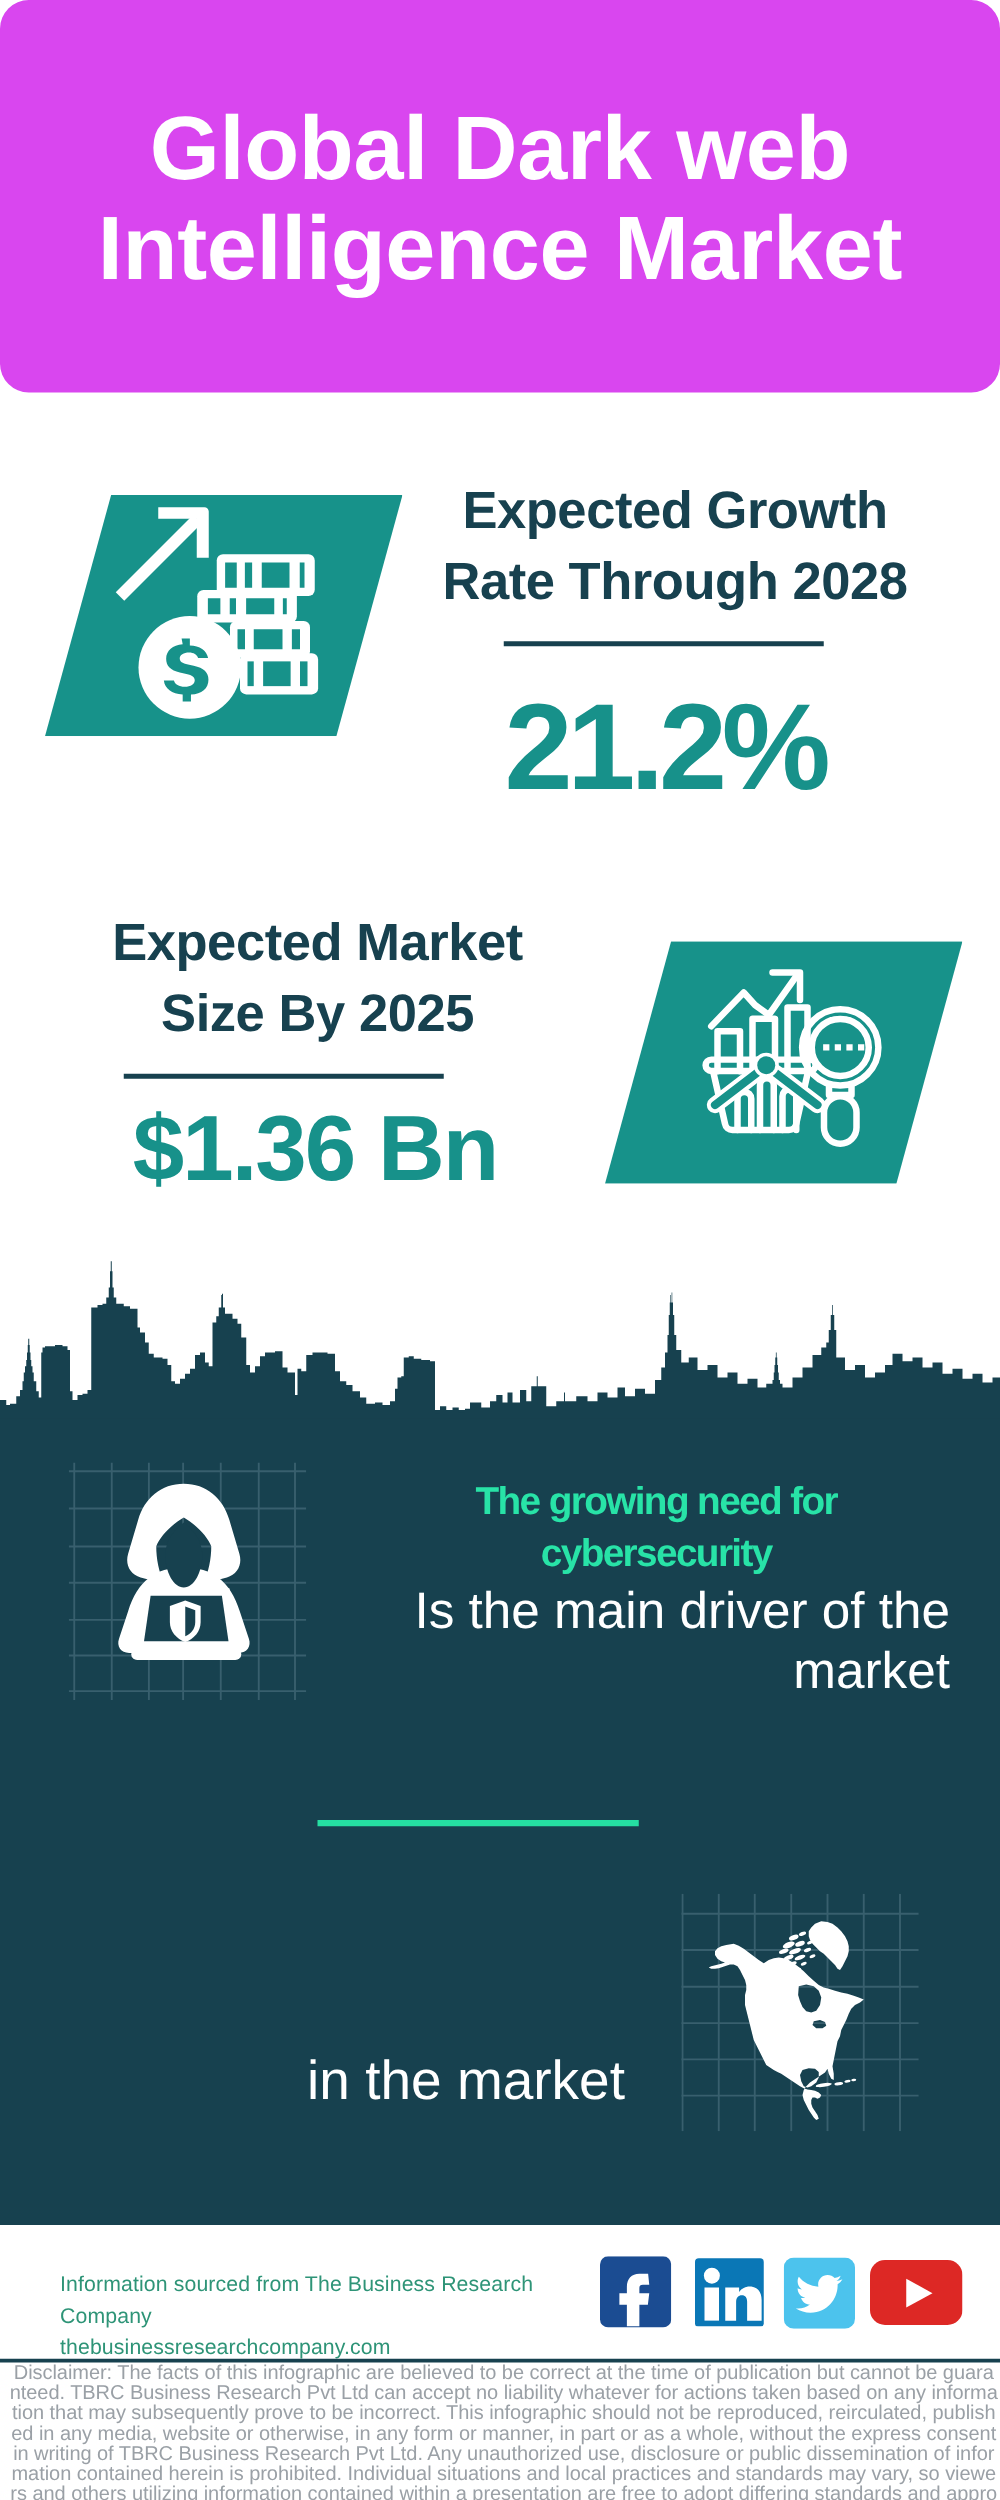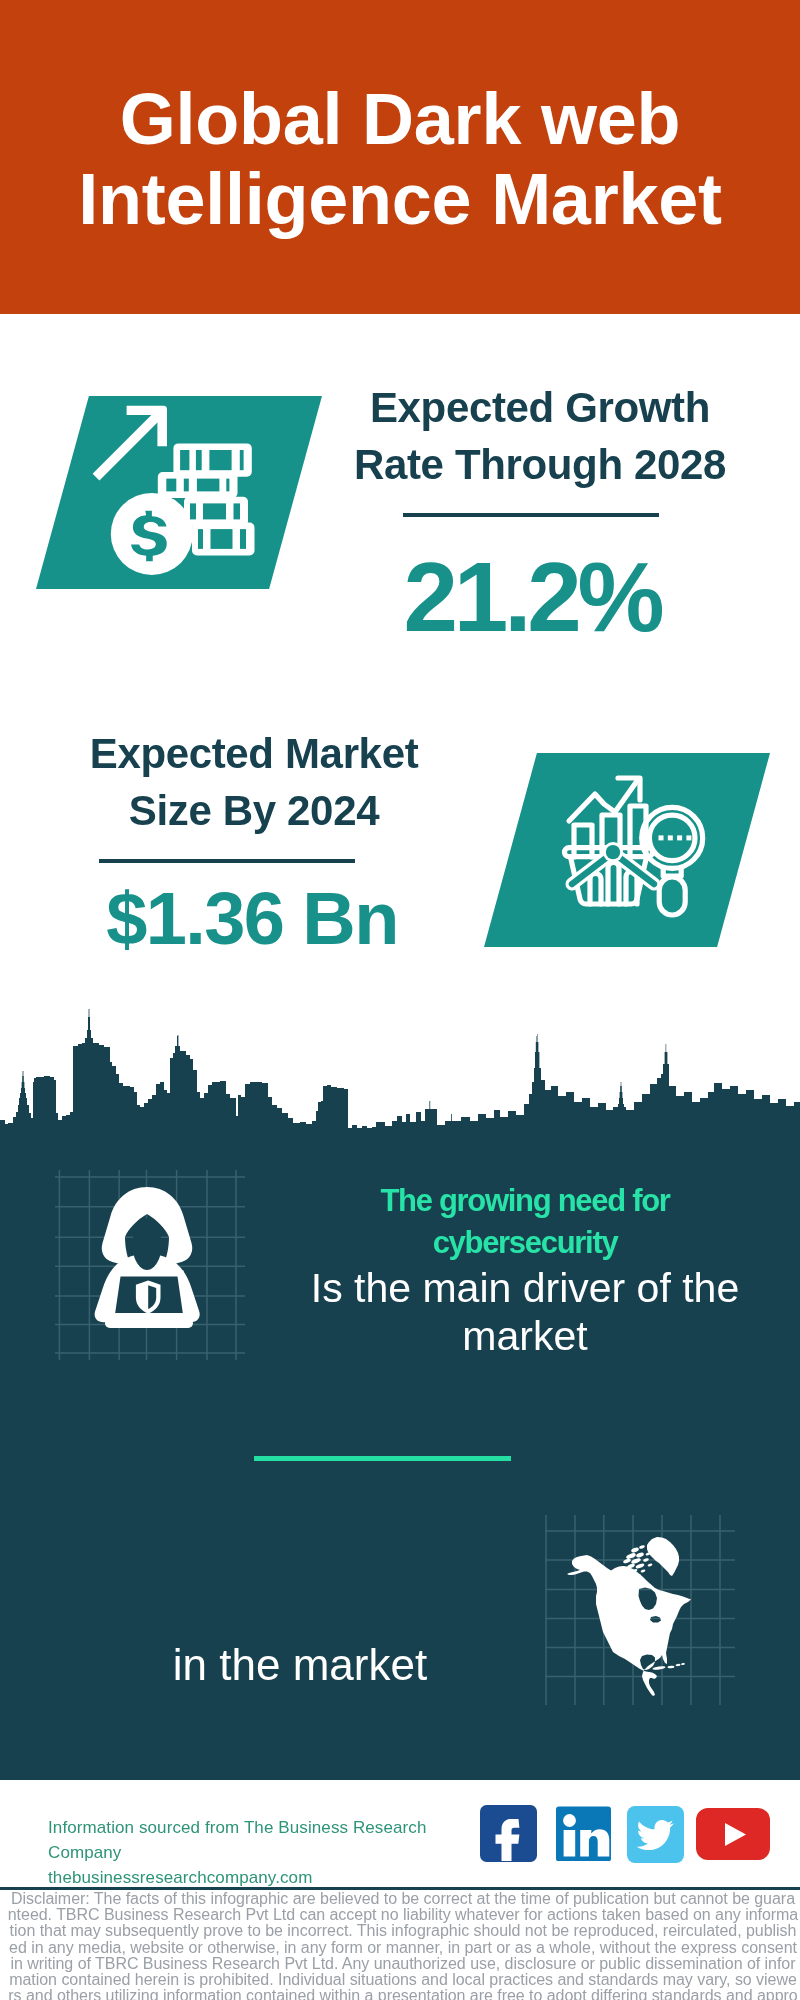--- a/index.html
+++ b/index.html
@@ -2,40 +2,40 @@
 <html><head>
 <meta charset="utf-8">
 <style>
   html,body{margin:0;padding:0;}
   body{width:800px;height:2000px;background:#ffffff;
        font-family:"Liberation Sans",sans-serif;overflow:hidden;
        -webkit-font-smoothing:antialiased;}
   .page{position:relative;width:800px;height:2000px;background:#fff;}
 
   
-  .header{position:absolute;left:0;top:0;width:800px;height:314px;background:#c2410c;}
+  .header{position:absolute;left:0;top:0;width:800px;height:314px;background:#d946ef;border-radius:23px;}
   .title{position:absolute;left:0;top:79px;width:800px;margin:0;text-align:center;
          color:#ffffff;font-size:72px;font-weight:bold;line-height:80px;letter-spacing:-0.25px;}
 
   
   .para{position:absolute;background:#17928a;
         clip-path:polygon(18.5% 0,100% 0,81.5% 100%,0 100%);}
 
   .stat-head{position:absolute;margin:0;color:#17414f;font-weight:bold;
              font-size:42px;line-height:57px;letter-spacing:-0.35px;text-align:center;}
   .rule{position:absolute;background:#17414f;height:4px;}
   .bignum{position:absolute;margin:0;color:#17918a;font-weight:bold;
           line-height:1;text-align:center;white-space:nowrap;}
 
   
   .dark-body{position:absolute;left:0;top:1128px;width:800px;height:652px;background:#17414f;}
   .skyline{position:absolute;left:0;top:1005px;width:800px;height:130px;display:block;}
 
   .blk-head{position:absolute;margin:0;font-weight:bold;text-align:center;color:#28e3a7;}
-  .blk-sub{position:absolute;margin:0;text-align:center;color:#ffffff;}
+  .blk-sub{position:absolute;margin:0;text-align:right;color:#ffffff;}
   .green-rule{position:absolute;background:#25dfa2;height:5px;}
 
   
   .footer{position:absolute;left:0;top:1780px;width:800px;height:107px;background:#fff;}
   .src{position:absolute;color:#2e9477;font-size:17px;line-height:25px;letter-spacing:0.1px;}
   .social{position:absolute;}
   .social .soc{position:absolute;top:0;}
   .soc{display:block;}
 
   .social svg{display:block;}
@@ -87,21 +87,21 @@
 
   <h2 class="stat-head" style="left:340px;top:379px;width:400px;">
     <span>Expected Growth</span><br>
     <span>Rate Through 2028</span>
   </h2>
   <div class="rule" style="left:403px;top:513px;width:256px;"></div>
   <div class="bignum" style="left:332px;top:548px;width:400px;font-size:98px;letter-spacing:-4.2px;">21.2%</div>
 
   <h2 class="stat-head" style="left:54px;top:725px;width:400px;">
     <span>Expected Market</span><br>
-    <span>Size By 2024</span>
+    <span>Size By 2025</span>
   </h2>
   <div class="rule" style="left:99px;top:859px;width:256px;"></div>
   <div class="bignum" style="left:52px;top:882px;width:400px;font-size:74px;letter-spacing:-1.6px;">$1.36 Bn</div>
 
   <div class="para" style="left:484px;top:753px;width:286px;height:194px;">
     <svg viewBox="0 0 286 194" width="286" height="194">
         <g fill="none" stroke="#fff" stroke-width="5.2" stroke-linecap="round" stroke-linejoin="round">
           <path d="M85,68 L111,41 L120,51 L131,59 L153,28"></path>
           <path d="M134,25 H156 V47"></path>
           <path d="M90,104 V72 H108 V104"></path>

